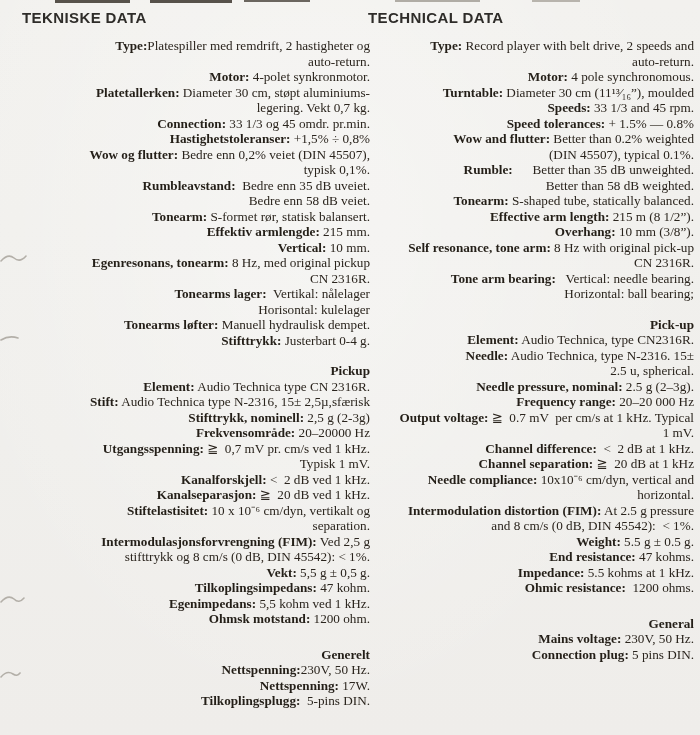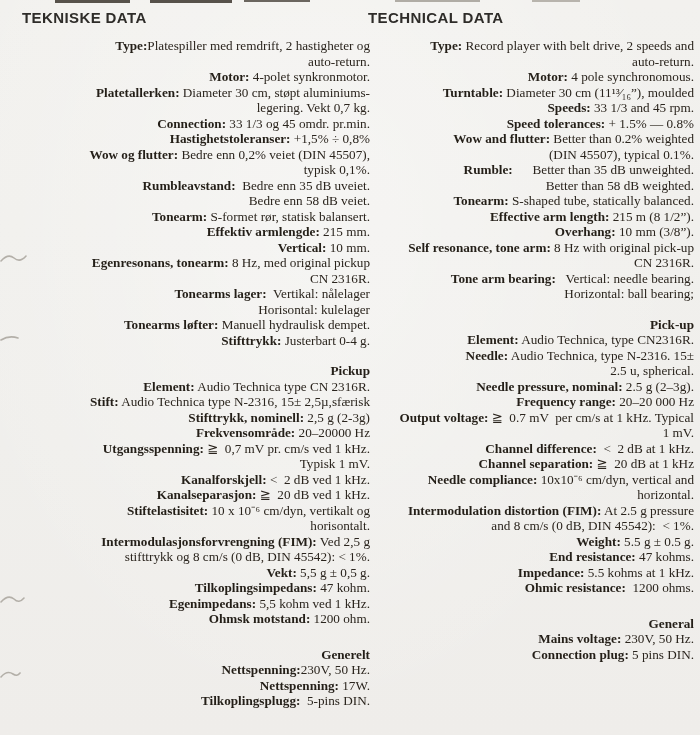--- a/index.html
+++ b/index.html
@@ -98,21 +98,21 @@
         <div class="sub-heading">Pickup</div>
         <div class="line"><b>Element:</b><span> Audio Technica type CN 2316R.</span></div>
         <div class="line"><b>Stift:</b><span> Audio Technica type N-2316, 15± 2,5µ,sfærisk</span></div>
         <div class="line"><b>Stifttrykk, nominell:</b><span> 2,5 g (2-3g)</span></div>
         <div class="line"><b>Frekvensområde:</b><span> 20–20000 Hz</span></div>
         <div class="line"><b>Utgangsspenning:</b><span> ≧  0,7 mV pr. cm/s ved 1 kHz.</span></div>
         <div class="line"><span>Typisk 1 mV.</span></div>
         <div class="line"><b>Kanalforskjell:</b><span> &lt;  2 dB ved 1 kHz.</span></div>
         <div class="line"><b>Kanalseparasjon:</b><span> ≧  20 dB ved 1 kHz.</span></div>
         <div class="line"><b>Stiftelastisitet:</b><span> 10 x 10⁻⁶ cm/dyn, vertikalt og</span></div>
-        <div class="line"><span>horisontalt.</span></div>
+        <div class="line"><span>separation.</span></div>
         <div class="line"><b>Intermodulasjonsforvrengning (FIM):</b><span> Ved 2,5 g</span></div>
         <div class="line"><span>stifttrykk og 8 cm/s (0 dB, DIN 45542): &lt; 1%.</span></div>
         <div class="line"><b>Vekt:</b><span> 5,5 g ± 0,5 g.</span></div>
         <div class="line"><b>Tilkoplingsimpedans:</b><span> 47 kohm.</span></div>
         <div class="line"><b>Egenimpedans:</b><span> 5,5 kohm ved 1 kHz.</span></div>
         <div class="line"><b>Ohmsk motstand:</b><span> 1200 ohm.</span></div>
       </div>
       <div class="section">
         <div class="sub-heading">Generelt</div>
         <div class="line"><b>Nettspenning:</b><span>230V, 50 Hz.</span></div>

